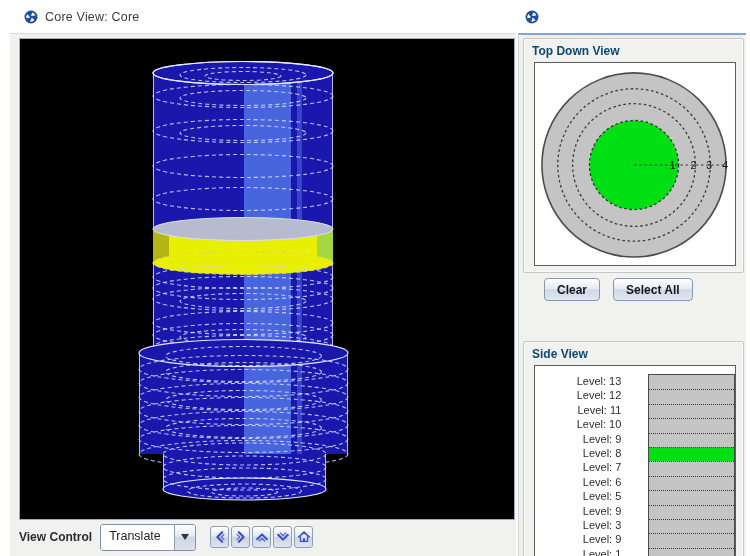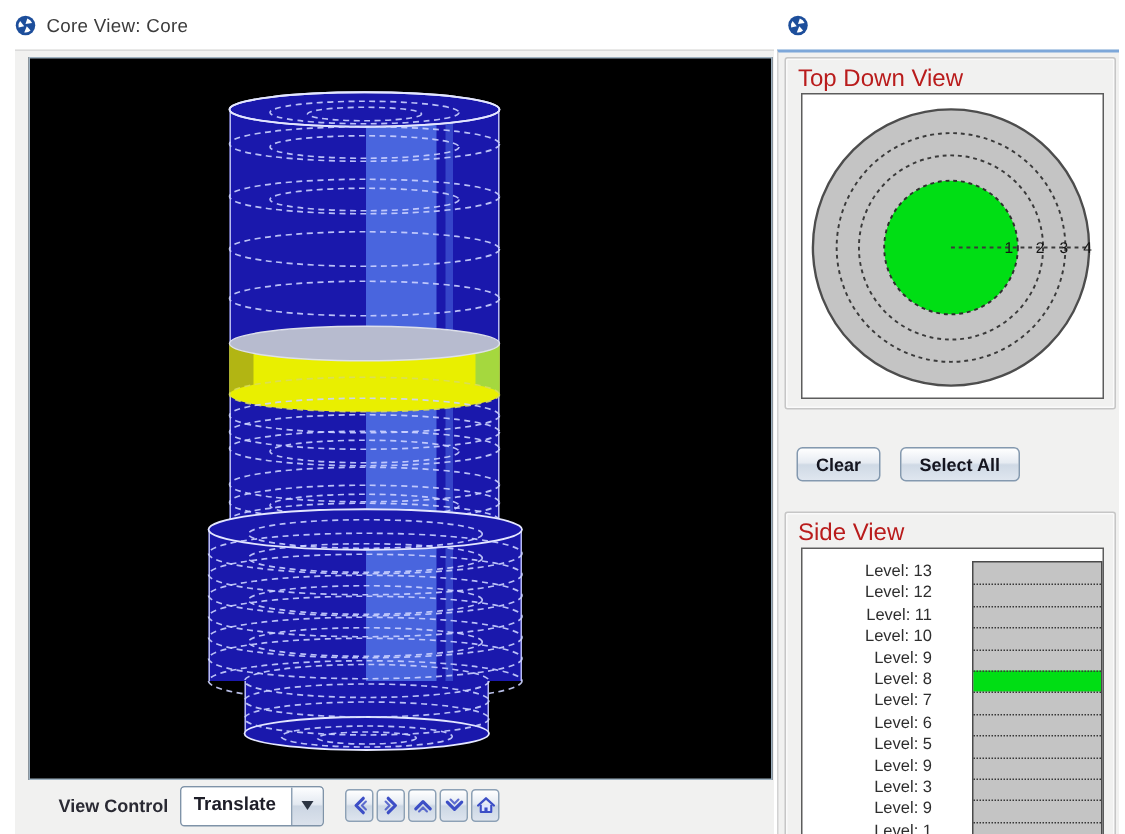--- a/index.html
+++ b/index.html
@@ -30,27 +30,27 @@
   }
   .gl-canvas svg{display:block;}
   .wire{fill:none;stroke:var(--core-wire,#ccd3ff);stroke-width:1.1;stroke-dasharray:4 3;opacity:.9;}
   .wire-solid{fill:none;stroke:#e4e7ff;stroke-width:1.2;}
   .edge{stroke:#d3d7fb;stroke-width:1;opacity:.85;}
   
   .control-bar{
     position:absolute;left:19px;top:521px;width:494px;height:32px;
     display:flex;align-items:center;
   }
-  .vc-label{font-size:12px;font-weight:bold;color:#2a2a33;margin-right:8px;margin-left:20px;}
+  .vc-label{font-size:12px;font-weight:bold;color:#2a2a33;margin-right:8px;}
   .combo{
     display:flex;align-items:stretch;height:25px;border:1px solid #7f93a8;
     border-radius:3px;overflow:hidden;background:#fff;cursor:default;
   }
   .combo-value{
-    padding:4px 9px 0 8px;font-size:12.5px;font-weight:bold;color:#1e1e28;background:#fff;
+    padding:4px 9px 0 8px;font-size:12.5px;font-weight:normal;color:#1e1e28;background:#fff;
     min-width:56px;
   }
   .combo-btn{
     width:20px;display:flex;align-items:center;justify-content:center;
     background:linear-gradient(#fdfeff,#e3e9f1 45%,#ccd6e3 50%,#dbe2ec);
     border-left:1px solid #8ea1b5;
   }
   .combo-btn .tri{width:0;height:0;border-left:4.5px solid transparent;border-right:4.5px solid transparent;border-top:6px solid #2c3442;}
   .nav-group{display:flex;gap:2px;margin-left:14px;}
   .nav-btn{
@@ -58,21 +58,21 @@
     background:linear-gradient(#ffffff,#e4eaf2 45%,#ccd7e4 52%,#dde4ee);
     border:1px solid #8da1b6;border-radius:3px;padding:0;cursor:pointer;
   }
   .nav-btn svg{display:block;}
   .glyph{fill:none;stroke:#3c4ec6;stroke-width:2.4;stroke-linecap:round;stroke-linejoin:round;}
   
   .groupbox{
     position:absolute;background:#f1f1f0;
     border:1px solid #c6c6c6;border-radius:2px;box-shadow:inset 0 0 0 1px #fafafa;
   }
-  .group-title{font-size:16px;font-weight:normal;color:#b91c1c;padding:5px 0 0 8px;}
+  .group-title{font-size:12px;font-weight:bold;color:#0c4a6e;padding:5px 0 0 8px;}
   .inner-box{position:absolute;background:#ffffff;border:1px solid #5c5c5c;}
   
   .td-outer{fill:var(--ring-gray,#c4c4c4);stroke:#4d4d4d;stroke-width:1.6;}
   .td-ring{fill:none;stroke:#3a3a3a;stroke-width:1.3;stroke-dasharray:2.6 2.6;}
   .td-green{fill:var(--selection-green,#00de14);stroke:#2e2e2e;stroke-width:1.3;stroke-dasharray:2.6 2.6;}
   .td-line{stroke:#3a3a3a;stroke-width:1.2;stroke-dasharray:2.6 2.6;}
   .ring-num{font-family:"Liberation Sans",sans-serif;font-size:10.5px;fill:#161616;}
   
   .btn{
     height:23px;padding:0 12px;font-family:"Liberation Sans",sans-serif;
@@ -92,21 +92,21 @@
     width:88px;margin-left:0px;border:1.6px solid #4a4a4a;background:var(--ring-gray,#c4c4c4);
     box-sizing:content-box;height:187.2px;
   }
   .lvl-cell{height:14.4px;box-sizing:border-box;border-top:1.6px dotted #383838;}
   .lvl-cell:first-child{border-top:none;}
   .lvl-cell.selected{background:var(--selection-green,#00de14);}
 </style>
 </head>
 <body>
 
-<div class="hdr" style="left:10px;">
+<div class="hdr" style="left:24px;">
   <svg class="hdr-icon" viewBox="0 0 14 14">
     <circle cx="7" cy="7" r="6.5" fill="#1d4e9b"></circle>
     <g fill="#ffffff" transform="translate(7,7)">
       <path d="M0,-1 L1.2,-4.6 A4.8,4.8 0 0 1 4.4,-1.6 Z"></path>
       <path d="M0,-1 L1.2,-4.6 A4.8,4.8 0 0 1 4.4,-1.6 Z" transform="rotate(120)"></path>
       <path d="M0,-1 L1.2,-4.6 A4.8,4.8 0 0 1 4.4,-1.6 Z" transform="rotate(240)"></path>
     </g>
   </svg>
   <span class="hdr-title">Core View: Core</span>
 </div>
@@ -250,21 +250,21 @@
         <g>
             <text x="136" y="107" class="ring-num">1</text>
             <text x="157" y="107" class="ring-num">2</text>
             <text x="173" y="107" class="ring-num">3</text>
             <text x="189" y="107" class="ring-num">4</text>
           </g>
       </svg>
     </div>
   </div>
 
-  <div class="btn-row" style="left:12px;top:243px;margin-top:20px;">
+  <div class="btn-row" style="left:25px;top:243px;">
     <button class="btn">Clear</button>
     <button class="btn">Select All</button>
   </div>
 
   <div class="groupbox" style="left:4px;top:277px;width:219px;height:238px;margin-top:29px;">
     <div class="group-title">Side View</div>
     <div class="inner-box" style="left:10px;top:23px;width:200px;height:207px;">
       <div class="sv-content">
         <div class="sv-labels">
             <div class="lvl-label">Level: 13</div>

